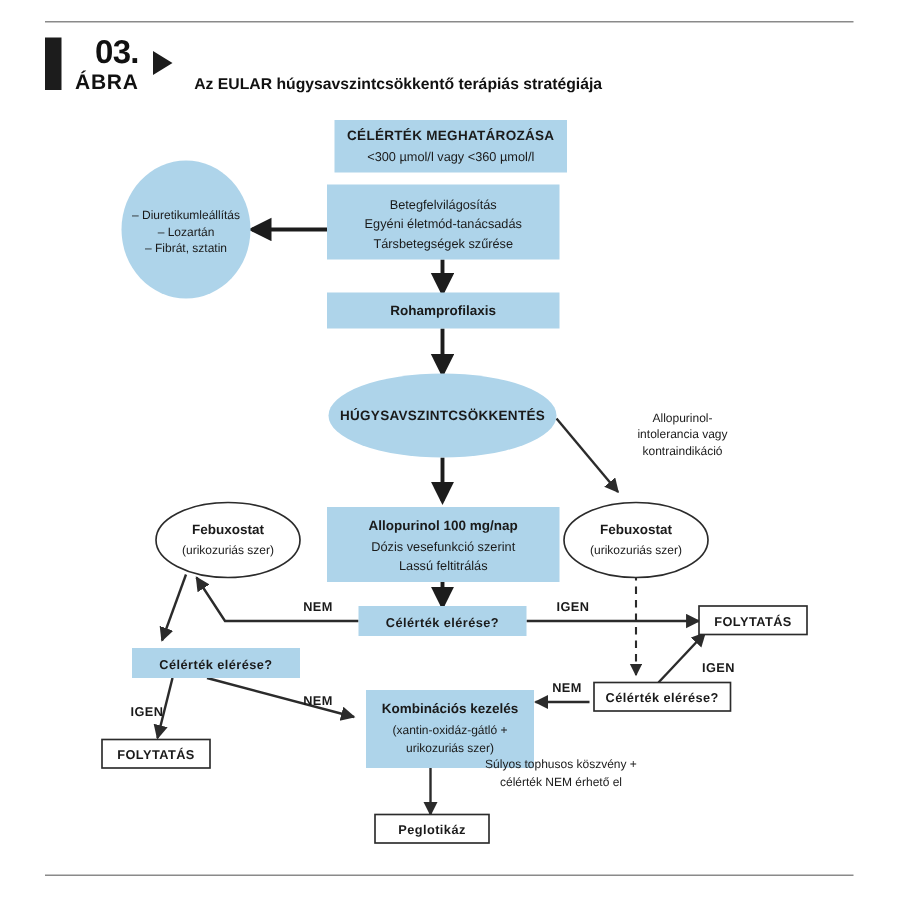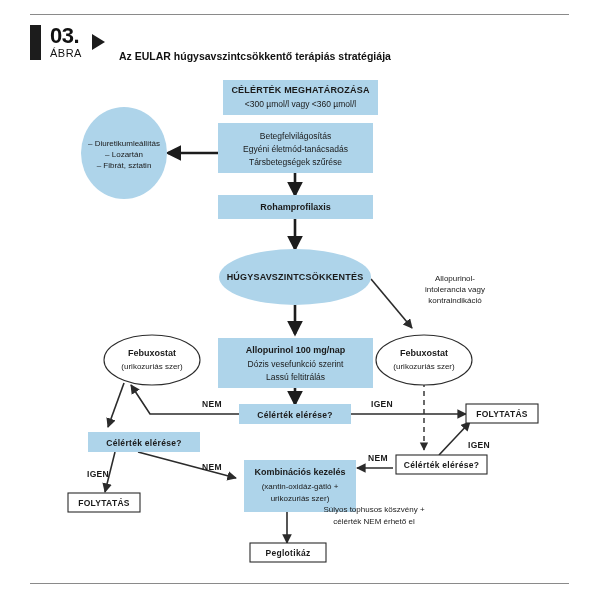--- a/index.html
+++ b/index.html
@@ -10,25 +10,25 @@
     overflow:hidden;
     position:relative;
   }
   #page{position:relative;width:599px;height:600px;}
 
   .rule{position:absolute;left:30px;width:539px;height:1px;background:#8a8a8a;}
   .rule-top{top:14px;}
   .rule-bottom{top:583px;}
 
   
-  .header{position:absolute;left:30px;top:24px;height:36px;display:flex;align-items:center;}
+  .header{position:absolute;left:30px;top:24px;height:36px;display:flex;align-items:center;text-align:right;}
   .hdr-bar{width:11px;height:35px;background:#1c1c1c;}
   .hdr-num{margin-left:9px;line-height:1;}
   .hdr-num .n{display:block;font-size:22px;font-weight:bold;color:#111;letter-spacing:-0.5px;}
-  .hdr-num .a{display:block;font-size:11px;font-weight:normal;color:#111;letter-spacing:0.5px;margin-top:1px;}
+  .hdr-num .a{display:block;font-size:14px;font-weight:bold;color:#111;letter-spacing:0.5px;margin-top:1px;}
   .hdr-tri{margin-left:10px;width:0;height:0;border-left:13px solid #1c1c1c;border-top:8px solid transparent;border-bottom:8px solid transparent;}
   .hdr-title{margin-left:14px;font-size:10.5px;font-weight:bold;color:#111;white-space:nowrap;margin-top:28px;}
 
   
   svg#flow{position:absolute;left:0;top:0;width:599px;height:600px;}
   .bluebox{fill:#aed4ea;}
   .whitebox{fill:#ffffff;stroke:#2b2b2b;stroke-width:1.1;}
   .blueell{fill:#aed4ea;}
   .whiteell{fill:#ffffff;stroke:#2b2b2b;stroke-width:1.1;}
   .ln{stroke:#2b2b2b;stroke-width:1.6;fill:none;}

